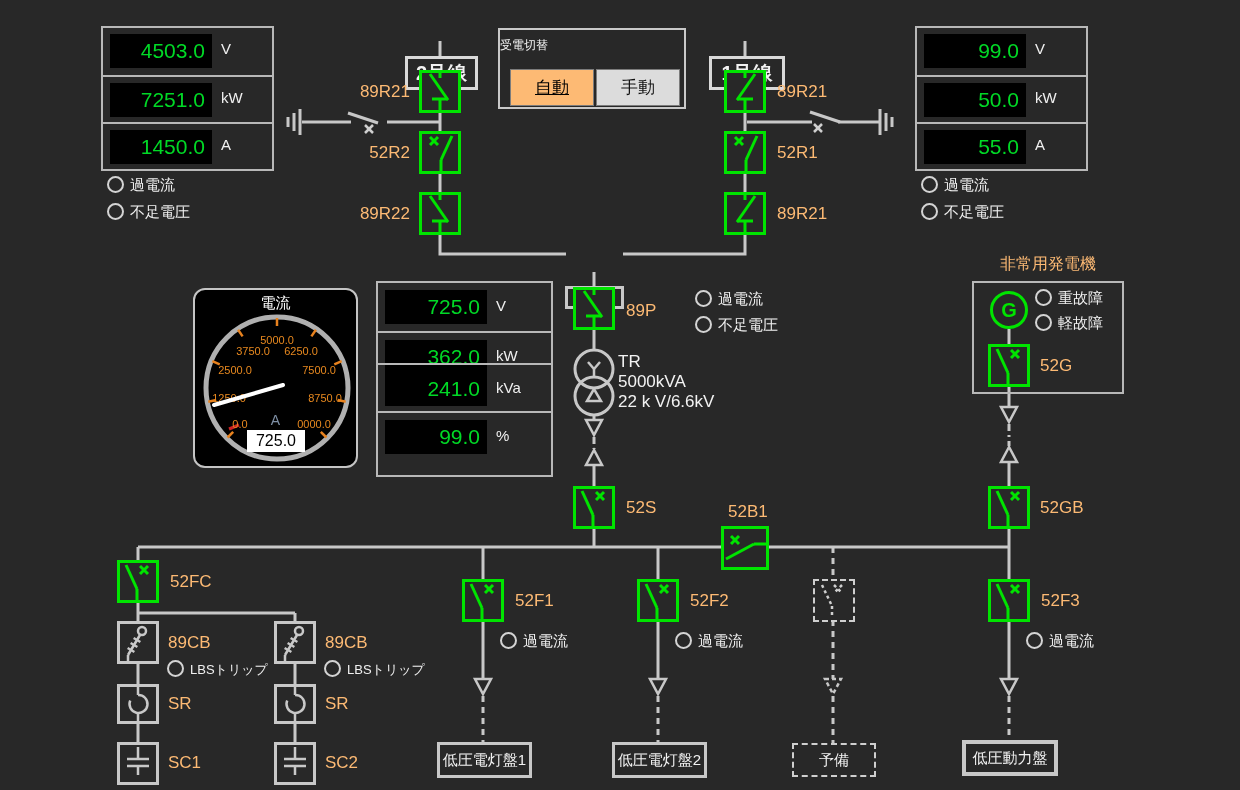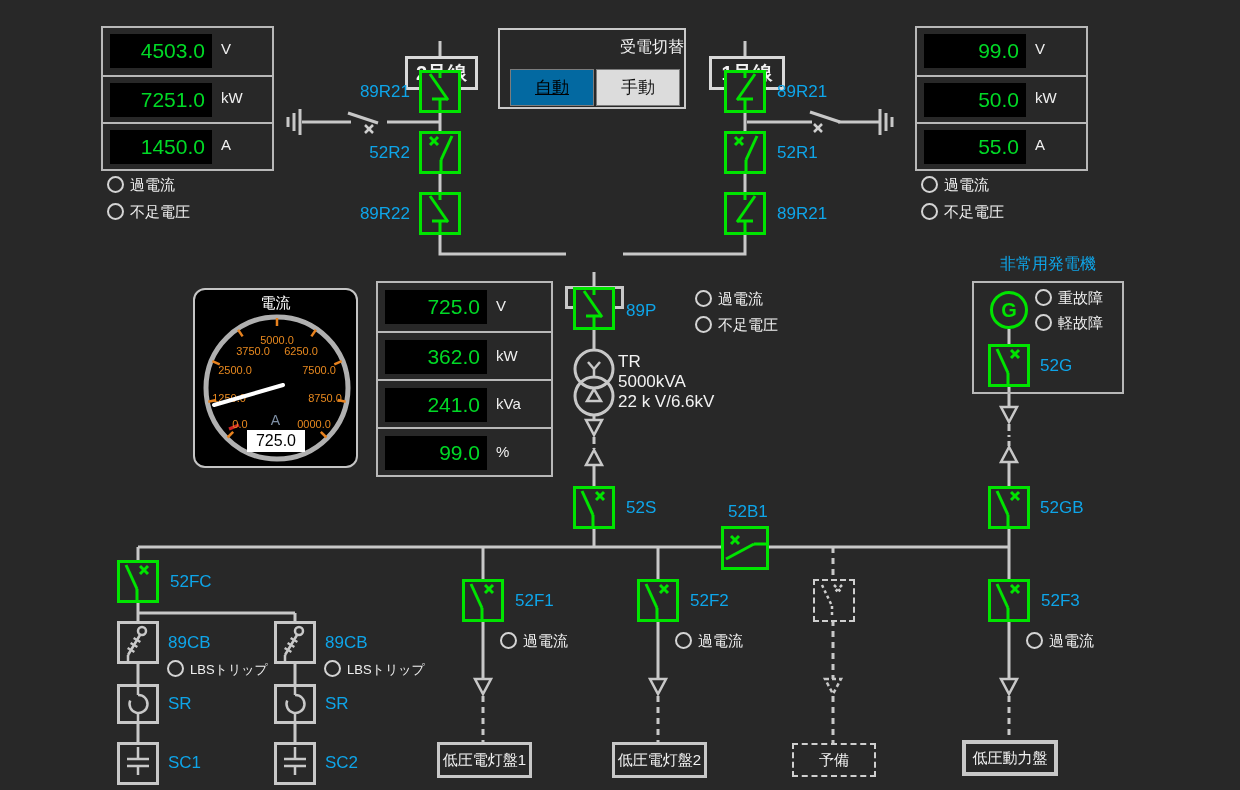--- a/index.html
+++ b/index.html
@@ -8,41 +8,41 @@
   svg{display:block;}
   
   #wires{position:absolute;left:0;top:0;z-index:0;}
   
   .brk{position:absolute;width:42px;height:43px;border:3px solid #00e400;background:#282828;
        box-sizing:border-box;z-index:2;}
   .brk svg{width:36px;height:37px;}
   .brk.mir svg{transform:scaleX(-1);}
   .brk.gray{border-color:#c8c8c8;}
   .brk.dash{border:2px dashed #cfcfcf;}
-  .dev-label{position:absolute;font-size:17px;color:#0ea5e9;z-index:3;white-space:nowrap;}
+  .dev-label{position:absolute;font-size:17px;color:#fdba74;z-index:3;white-space:nowrap;}
   .dev-label.r{text-align:right;}
   
   .ind{position:absolute;width:17px;height:17px;border:2px solid #d4d4d4;border-radius:50%;
        background:transparent;box-sizing:border-box;z-index:3;}
   .ind-label{position:absolute;font-size:15px;color:#f0f0f0;z-index:3;white-space:nowrap;}
   .ind-label.sm{font-size:13px;}
   
   .meter-panel{position:absolute;border:2px solid #b8b8b8;background:#282828;box-sizing:border-box;z-index:2;text-decoration:underline;}
   .mrow{position:relative;height:47px;box-sizing:border-box;}
   .mrow + .mrow{border-top:2px solid #b8b8b8;}
   .mdisp{position:absolute;left:7px;top:6px;width:102px;height:34px;background:#000;
          color:#00d926;font-size:21px;line-height:34px;text-align:right;padding-right:7px;
          box-sizing:border-box;}
   .munit{position:absolute;left:118px;top:12px;font-size:15px;color:#f0f0f0;}
   
   .sw-panel{position:absolute;border:2px solid #c9c9c9;background:#282828;box-sizing:border-box;z-index:2;}
-  .sw-title{position:absolute;left:0;right:0;top:7px;text-align:right;font-size:16px;color:#f2f2f2;}
+  .sw-title{position:absolute;left:0;right:0;top:7px;text-align:left;font-size:12px;color:#f2f2f2;}
   .sw-btn{position:absolute;height:37px;border:1px solid #7c7c7c;box-sizing:border-box;
           display:flex;align-items:center;justify-content:center;font-size:17px;cursor:pointer;}
-  .sw-btn.on{background:#0369a1;color:#000;text-decoration:underline;}
+  .sw-btn.on{background:#fdba74;color:#000;text-decoration:underline;}
   .sw-btn.off{background:#dcdcdc;color:#111;font-family:Liberation Serif, serif;}
   
   .tag-box{position:absolute;border:3px solid #d9d9d9;background:#282828;box-sizing:border-box;
            display:flex;align-items:center;justify-content:center;font-weight:bold;z-index:2;margin-top:48px;}
   .dest-box{position:absolute;border:3px solid #c8c8c8;background:#282828;box-sizing:border-box;
             display:flex;align-items:center;justify-content:center;font-size:15px;z-index:2;}
   .dest-box.dashed{border:2px dashed #cfcfcf;}
   .dest-box.thick{border-width:4px;}
   
   .gen-panel{position:absolute;border:2px solid #b8b8b8;background:transparent;box-sizing:border-box;z-index:1;}
@@ -305,21 +305,21 @@
     </svg>
     <div class="gauge-unit">A</div>
     <div class="gauge-value">725.0</div>
   </div>
 
   <div class="meter-panel" style="left:376px;top:281px;width:177px;height:196px;">
     <div class="mrow" style="height:48px;">
       <div class="mdisp" style="top:7px;">725.0</div>
       <span class="munit" style="top:14px;">V</span>
     </div>
-    <div class="mrow" style="height:48px;">
+    <div class="mrow" style="height:32px;">
       <div class="mdisp" style="top:7px;">362.0</div>
       <span class="munit" style="top:14px;">kW</span>
     </div>
     <div class="mrow" style="height:48px;">
       <div class="mdisp" style="top:7px;">241.0</div>
       <span class="munit" style="top:14px;">kVa</span>
     </div>
     <div class="mrow" style="height:48px;">
       <div class="mdisp" style="top:7px;">99.0</div>
       <span class="munit" style="top:14px;">%</span>

